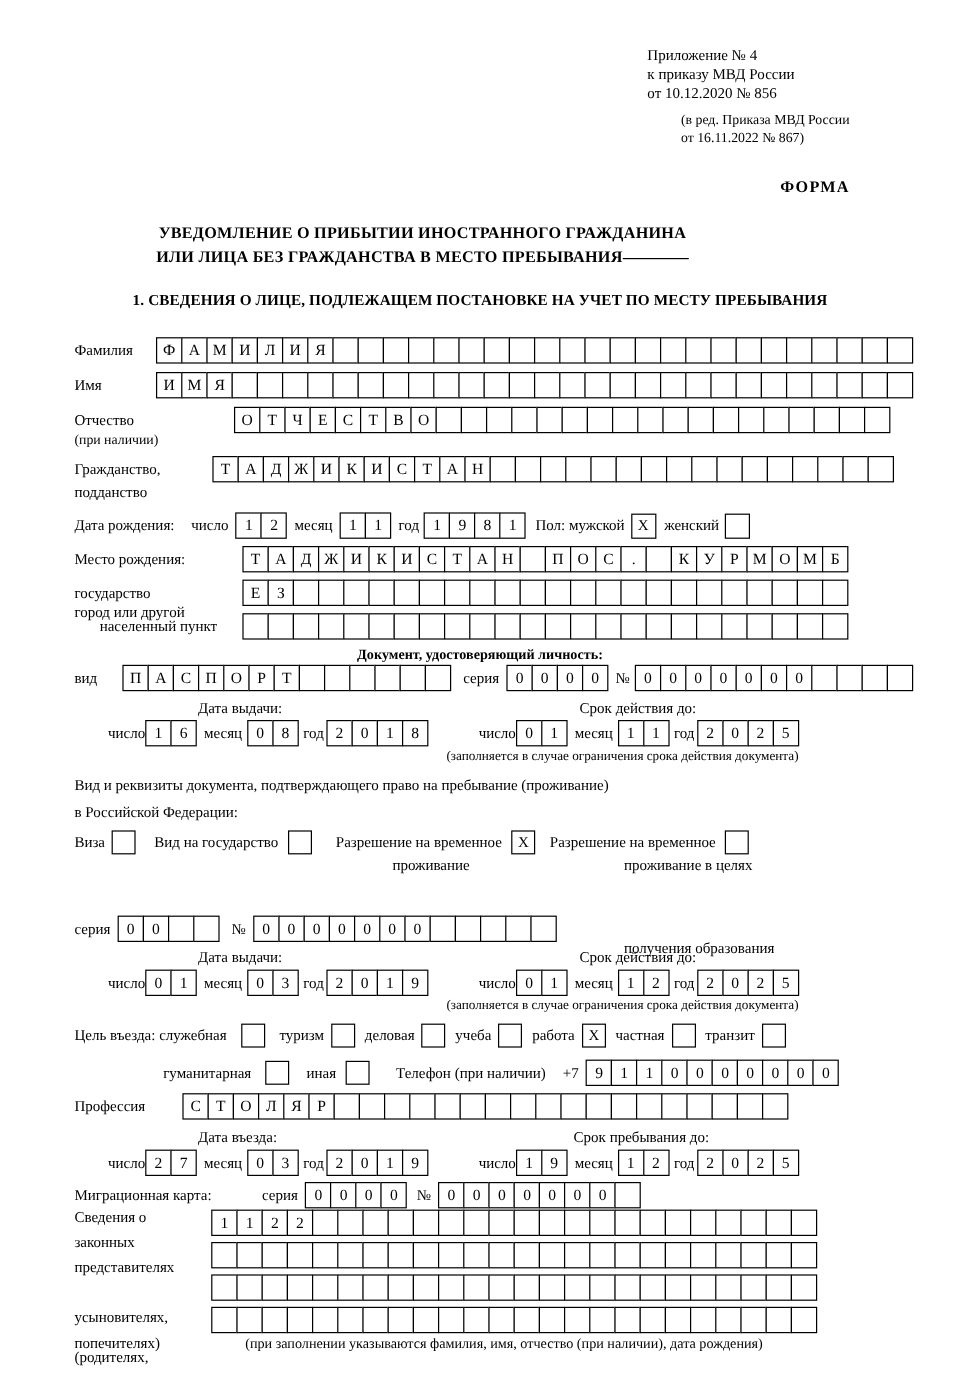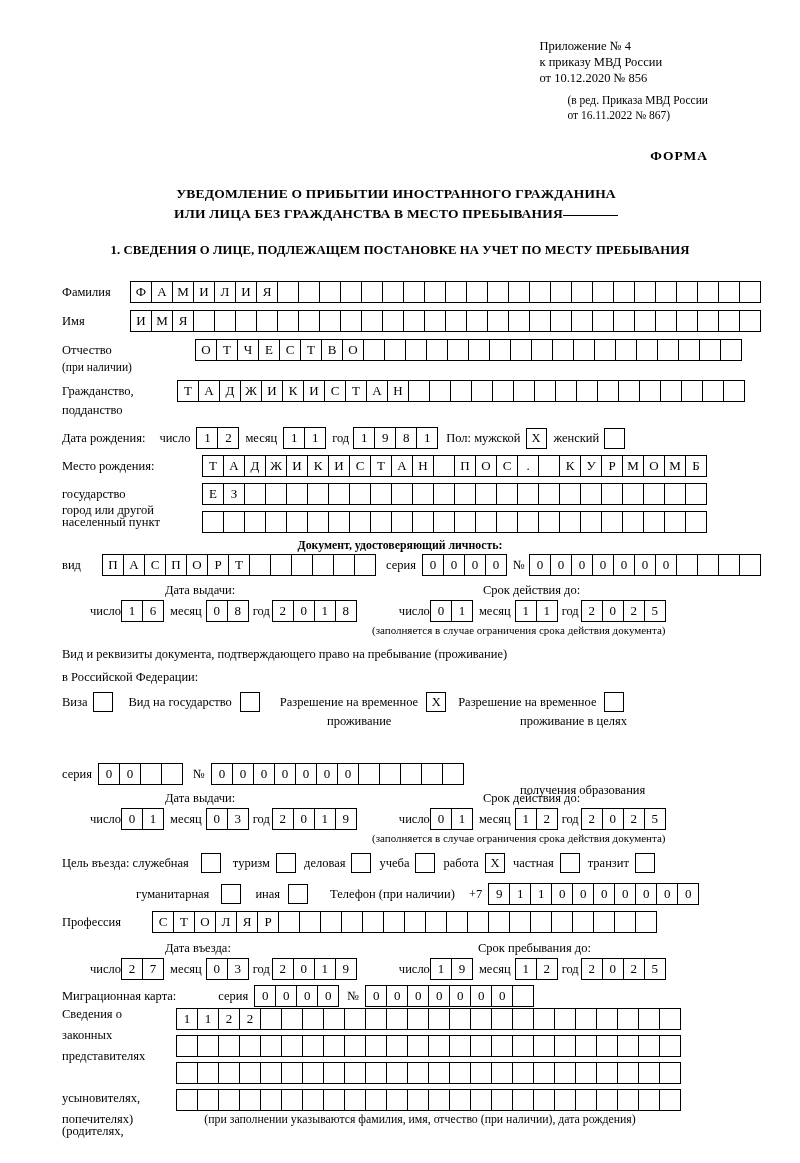--- a/index.html
+++ b/index.html
@@ -32,21 +32,20 @@
   }
 
   .title{
     position:absolute;
     top:184px; left:0; width:704px;
     text-align:center;
     font-size:13.5px;
     font-weight:bold;
     line-height:20px;
     letter-spacing:.2px;
-    padding-left:44px;
   }
   .title .uline{display:inline-block;border-bottom:1px solid #000;width:55px;vertical-align:2px;}
 
   .section1{
     position:absolute;
     top:243px; left:0; width:800px;
     text-align:center;
     font-size:12.7px;
     font-weight:bold;
     letter-spacing:.1px;
@@ -328,21 +327,21 @@
         <span class="bx"></span>
         <span class="bx"></span>
         <span class="bx"></span>
         <span class="bx"></span>
       </span>
   </div>
   <div class="row" style="top:503px;left:62px;">
     <span class="lbl">город или другой</span>
   </div>
   <div class="row" style="top:511px;left:62px;">
-    <span class="lbl" style="width:140px;">населенный пункт</span>
+    <span class="lbl" style="width:140px;text-align:center;">населенный пункт</span>
     <span class="boxes" id="bp-row3">
         <span class="bx"></span>
         <span class="bx"></span>
         <span class="bx"></span>
         <span class="bx"></span>
         <span class="bx"></span>
         <span class="bx"></span>
         <span class="bx"></span>
         <span class="bx"></span>
         <span class="bx"></span>

